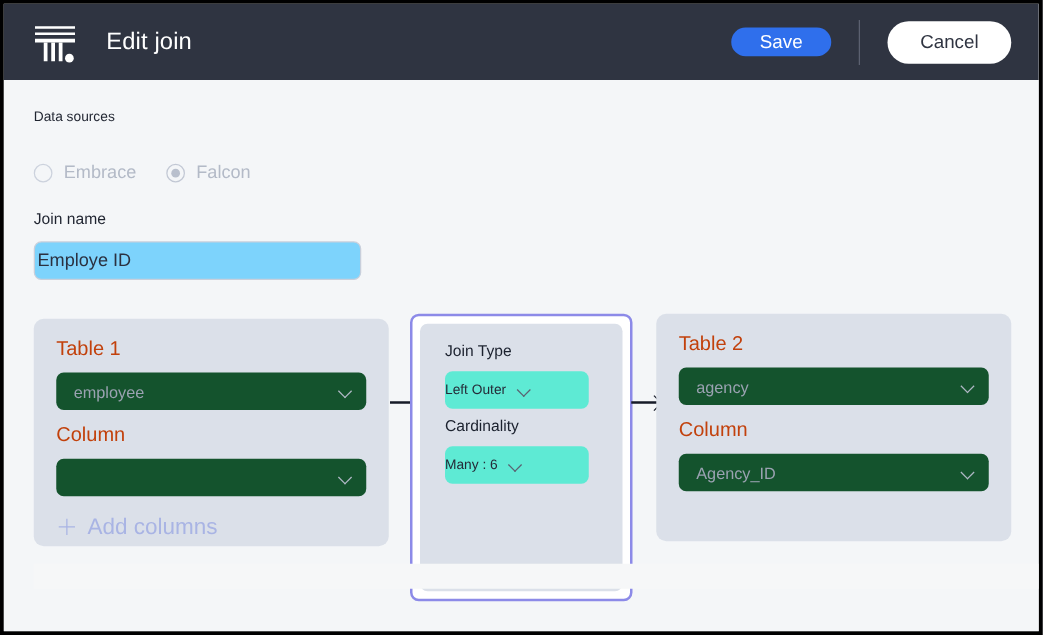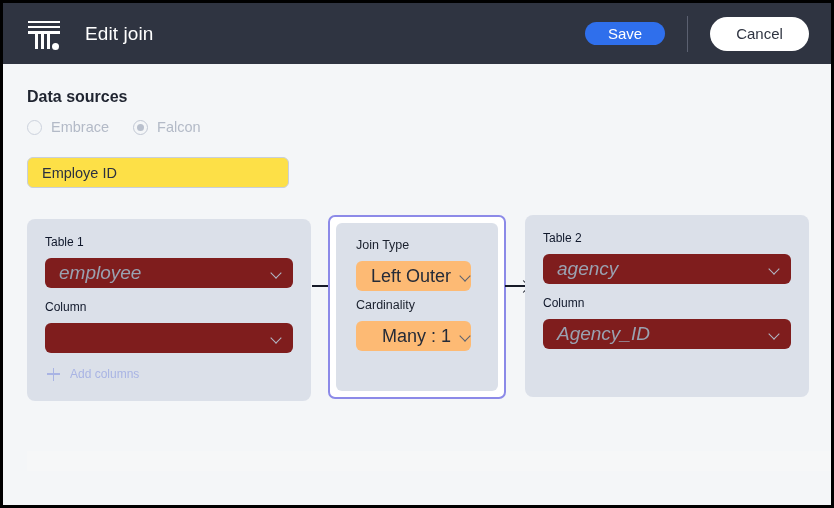--- a/index.html
+++ b/index.html
@@ -115,24 +115,24 @@
 
   
   .body {
     flex: 1 1 auto;
     position: relative;
     background: #f4f6f8;
     padding: 24px 0 0 24px;
   }
 
   .section-label {
-    font-size: 16px;
+    font-size: 11px;
     color: #1f2430;
-    font-weight: 700;
-    margin-bottom: 13px;
+    font-weight: 400;
+    margin-bottom: 30px;
   }
 
   .radio-row {
     display: flex;
     align-items: flex-end;
     margin-bottom: 22px;
   }
   .radio-item {
     display: flex;
     align-items: center;
@@ -167,24 +167,24 @@
   .join-name-label {
     font-size: 12.5px;
     color: #1f2430;
     margin-bottom: 11px;
   }
   .join-name-input {
     width: 262px;
     height: 31px;
     border: 1px solid #c8cfdb;
     border-radius: 6px;
-    background: #fde047;
+    background: #7dd3fc;
     font-size: 14.5px;
     color: #2b3140;
-    padding: 0 14px;
+    padding: 0 2px;
     font-family: "Liberation Sans", sans-serif;
     outline: none;
   }
 
   
   .cards {
     position: relative;
     margin-top: 27px;
     height: 200px;
   }
@@ -193,37 +193,36 @@
     position: absolute;
     background: #dbe0e9;
     border-radius: 8px;
     padding: 16px 18px;
   }
 
   .card-t1 { left: 0px;   top: 4px; width: 284px; height: 182px; }
   .card-t2 { left: 498px; top: 0; width: 284px; height: 182px; }
 
   .card-label {
-    font-size: 12px;
-    color: #0f172a;
+    font-size: 16px;
+    color: #c2410c;
     margin-bottom: 9px;
   }
   .card-label.second { margin-top: 12px; }
 
   .select-disabled {
     width: 100%;
     height: 30px;
-    background: #7f1d1d;
+    background: #14532d;
     border-radius: 6px;
     display: flex;
     align-items: center;
     padding: 0 11px 0 14px;
-    font-size: 19px;
+    font-size: 13px;
     color: #9aa2b1;
-    font-style: italic;
   }
   .select-disabled .chev { margin-left: auto; }
 
   .chev {
     width: 11px;
     height: 11px;
     position: relative;
     flex: 0 0 11px;
   }
   .chev::before {
@@ -237,21 +236,21 @@
     border-bottom: 1.6px solid currentColor;
     transform: rotate(45deg);
   }
   .chev-grey { color: #b0b8c6; }
 
   .add-columns {
     display: flex;
     align-items: center;
     margin-top: 14px;
     color: #a9b4e4;
-    font-size: 12px;
+    font-size: 18px;
     cursor: pointer;
   }
   .plus {
     width: 13px;
     height: 13px;
     position: relative;
     margin-right: 10px;
     margin-left: 2px;
     flex: 0 0 13px;
   }
@@ -262,42 +261,42 @@
   }
   .plus::before { left: 0; top: 5.5px; width: 13px; height: 1.8px; }
   .plus::after  { top: 0; left: 5.5px; height: 13px; width: 1.8px; }
 
   
   .card-center-focus {
     position: absolute;
     left: 301px;
     top: 0px;
     width: 178px;
-    height: 184px;
+    height: 230px;
     border: 2.5px solid #8c8ae8;
     border-radius: 7px;
     background: #ffffff;
     padding: 6px;
   }
   .card-center-inner {
     width: 100%;
     height: 100%;
     background: #dbe0e9;
     border-radius: 6px;
     padding: 15px 20px;
   }
   .select-white {
     width: 115px;
     height: 30px;
-    background: #fdba74;
+    background: #5eead4;
     border-radius: 6px;
     display: flex;
     align-items: center;
-    justify-content: flex-end;
-    font-size: 18px;
+    justify-content: flex-start;
+    font-size: 11px;
     color: #252b38;
     cursor: pointer;
   }
   .select-white .chev {
     margin-left: 9px;
     color: #5b6271;
   }
   .center-label {
     font-size: 12.5px;
     color: #1b212e;
@@ -374,20 +373,21 @@
         <span class="radio-label">Embrace</span>
       </div>
       <div class="radio-item">
         <div class="radio-outer checked">
           <div class="radio-inner"></div>
         </div>
         <span class="radio-label">Falcon</span>
       </div>
     </div>
 
+    <div class="join-name-label">Join name</div>
     <input class="join-name-input" type="text" value="Employe ID" style="">
 
     
     <div class="cards">
 
       <div class="card card-t1">
         <div class="card-label">Table 1</div>
         <div class="select-disabled">
           <span>employee</span>
           <span class="chev chev-grey"></span>
@@ -406,21 +406,21 @@
 
       <div class="card-center-focus">
         <div class="card-center-inner">
           <div class="center-label">Join Type</div>
           <div class="select-white">
             <span>Left Outer</span>
             <span class="chev"></span>
           </div>
           <div class="center-label second">Cardinality</div>
           <div class="select-white">
-            <span>Many : 1</span>
+            <span>Many : 6</span>
             <span class="chev"></span>
           </div>
         </div>
       </div>
 
       <div class="conn conn-right"></div>
       <div class="arrow-head"></div>
 
       <div class="card card-t2">
         <div class="card-label">Table 2</div>

